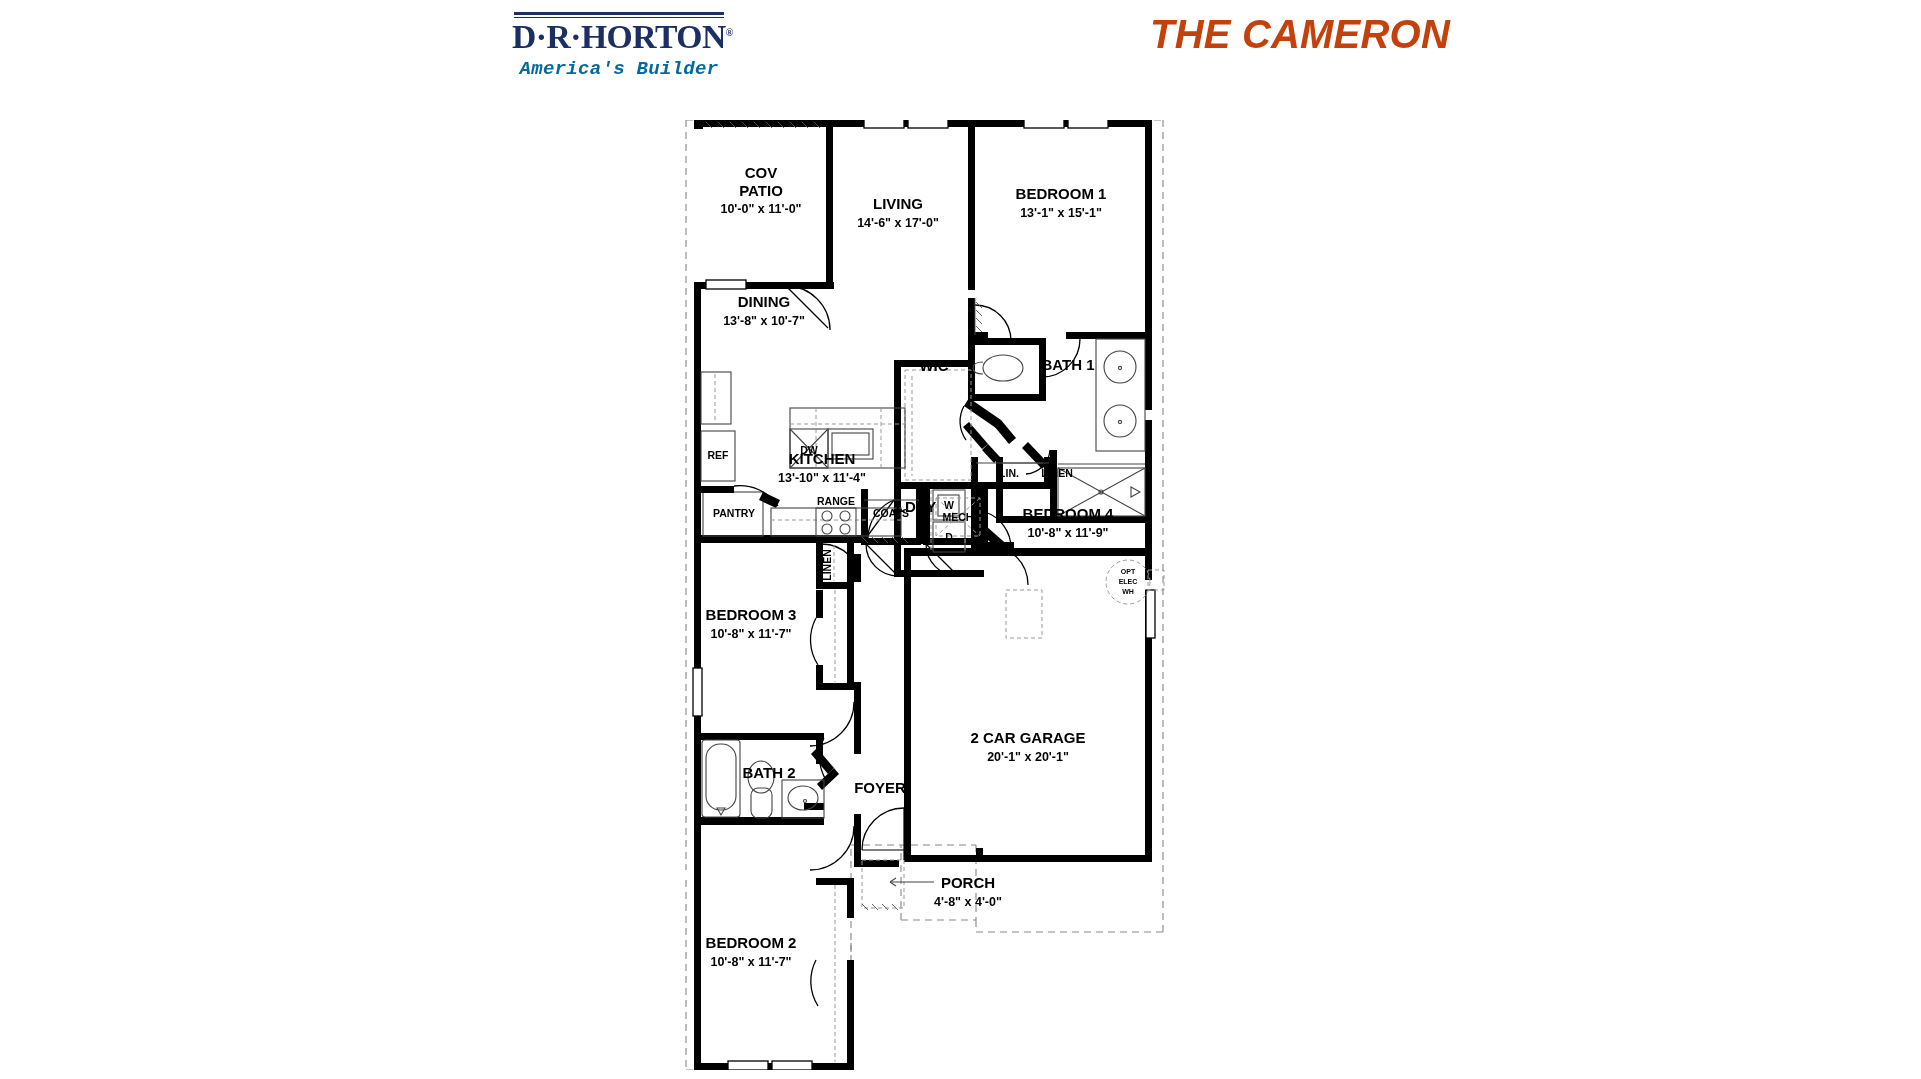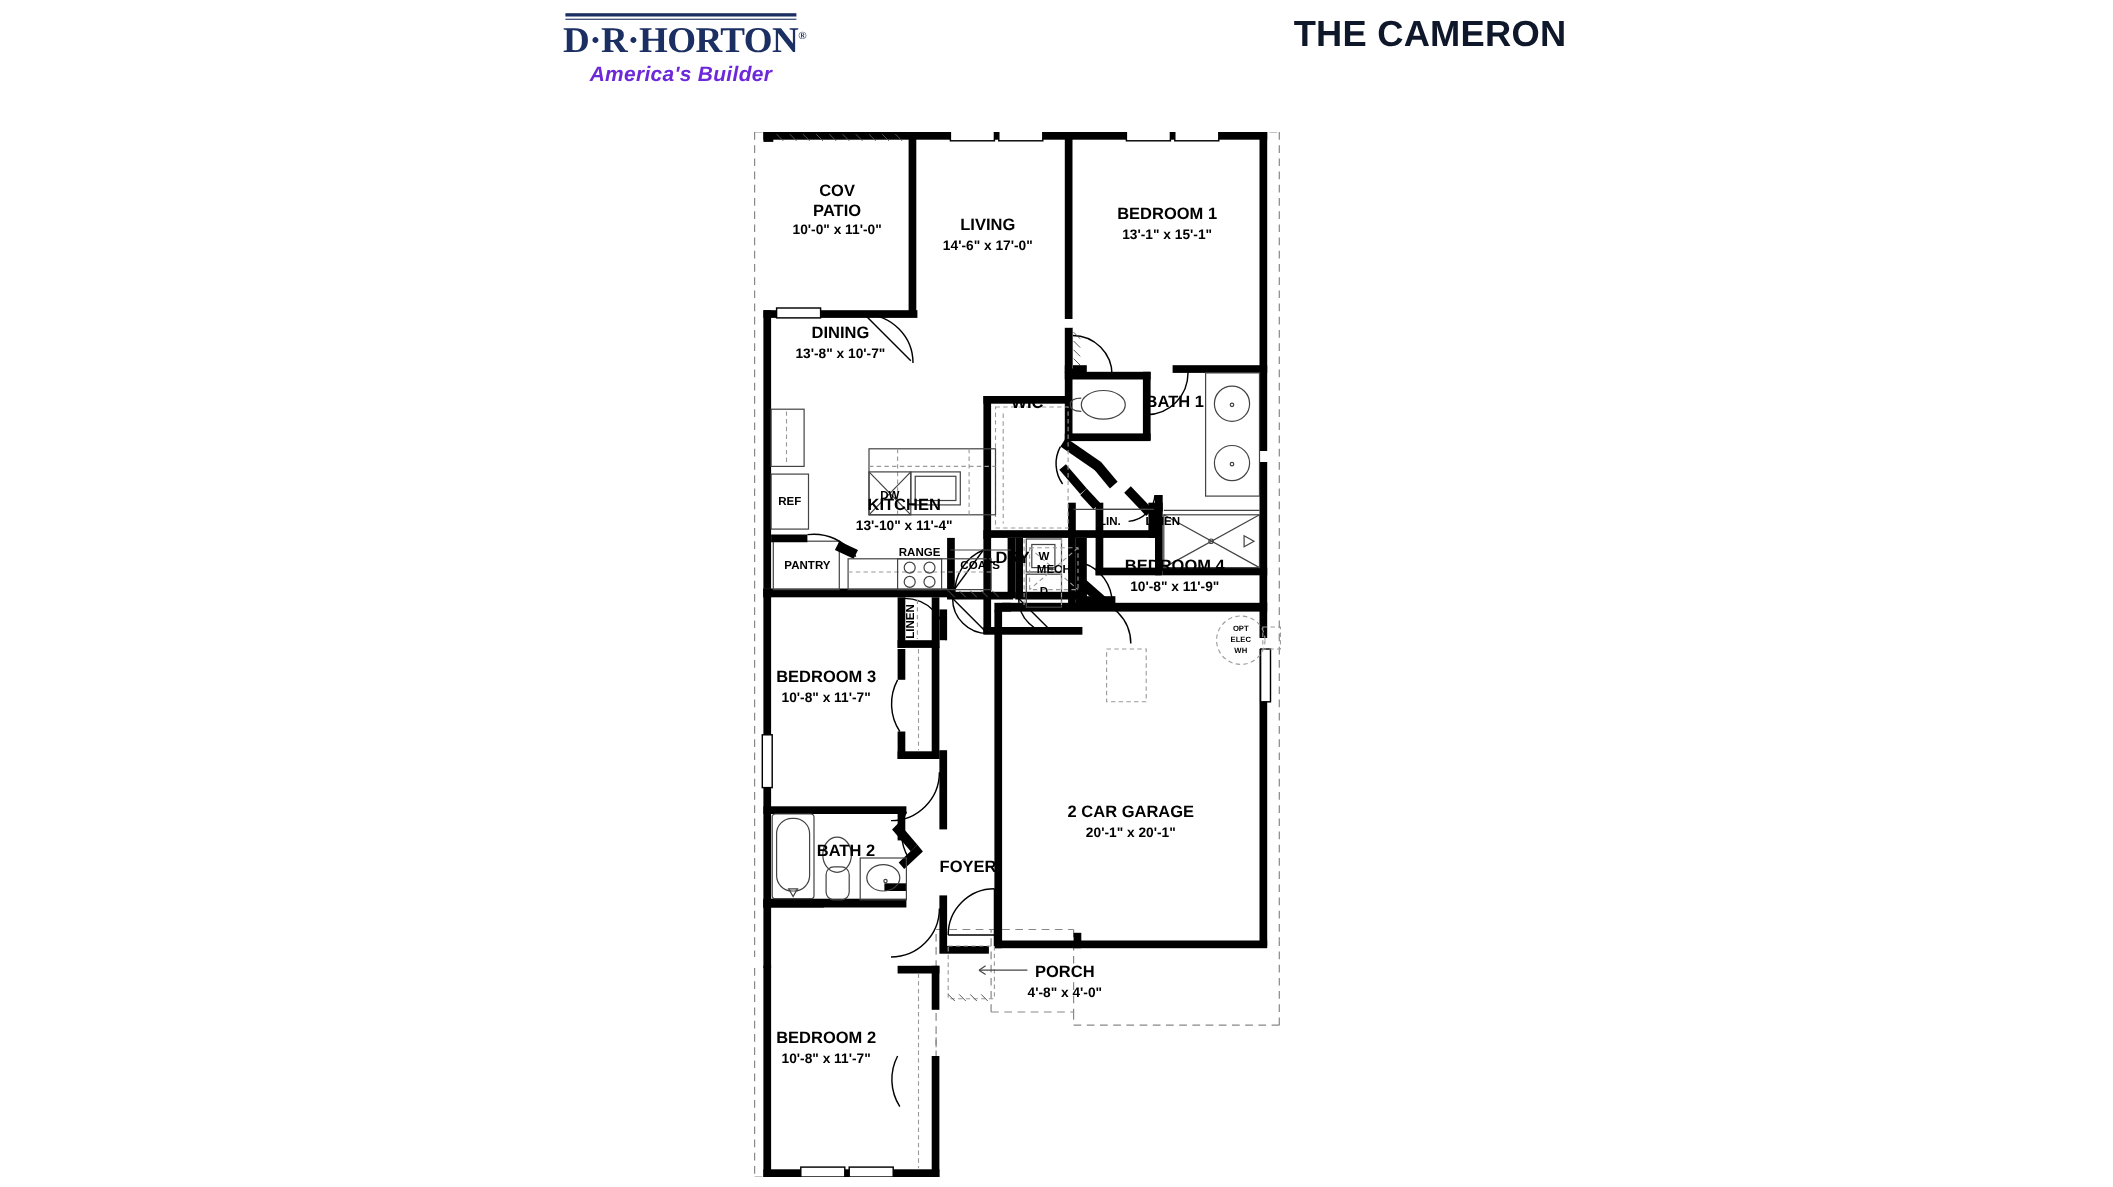--- a/index.html
+++ b/index.html
@@ -50,38 +50,39 @@
     line-height: 1;
     color: #1b2f62;
     transform: scaleX(1.02);
     position: relative;
   }
   .logo-reg {
     font-size: 10px;
     vertical-align: super;
   }
   .logo-tag {
-    font-family: Liberation Sans, sans-serif;
+    font-family: Liberation Mono, monospace;
     font-style: italic;
     font-weight: bold;
     font-size: 19px;
-    color: #6d28d9;
+    color: #0369a1;
     margin-top: 4px;
     letter-spacing: 0.3px;
   }
   .plan-title {
     position: absolute;
     left: 1150px;
     top: 12px;
     width: 300px;
     text-align: center;
-    font-size: 33px;
+    font-size: 40px;
     font-weight: bold;
-    color: #0f172a;
+    color: #c2410c;
     letter-spacing: 0.2px;
+    font-style: italic;
   }
   
   #plan-wrap {
     position: absolute;
     left: 676px;
     top: 120px;
     width: 660px;
     height: 950px;
   }
   svg { display: block; }

